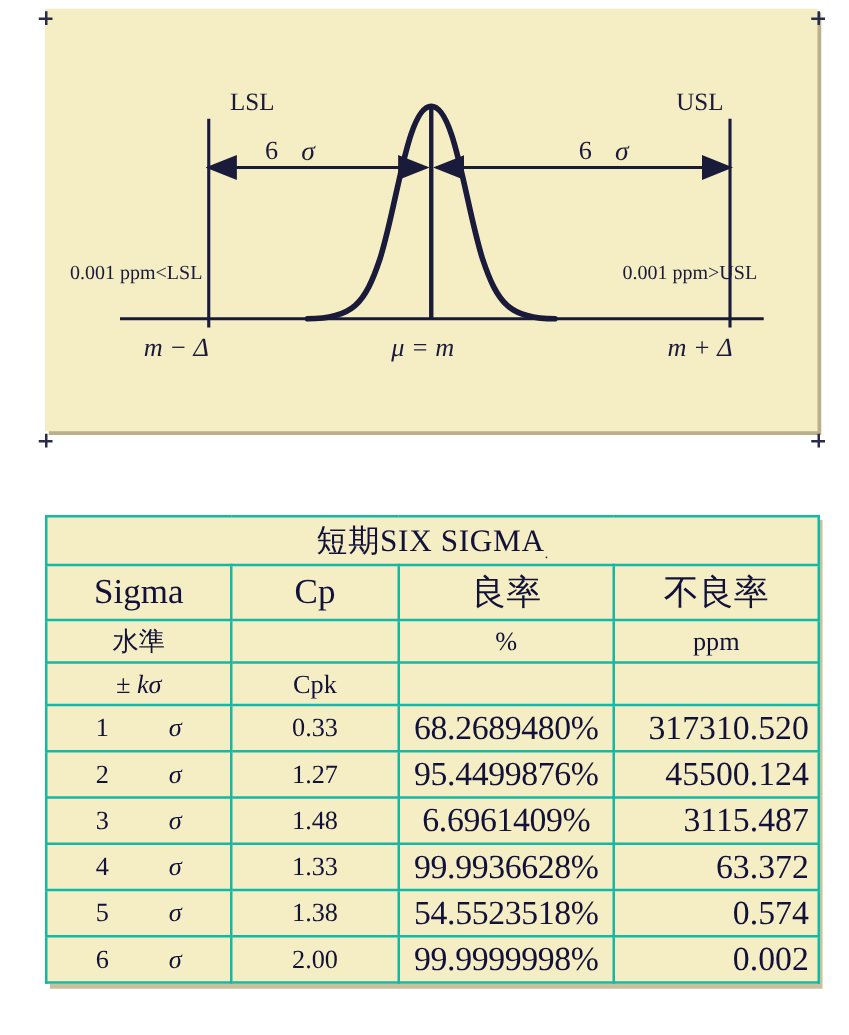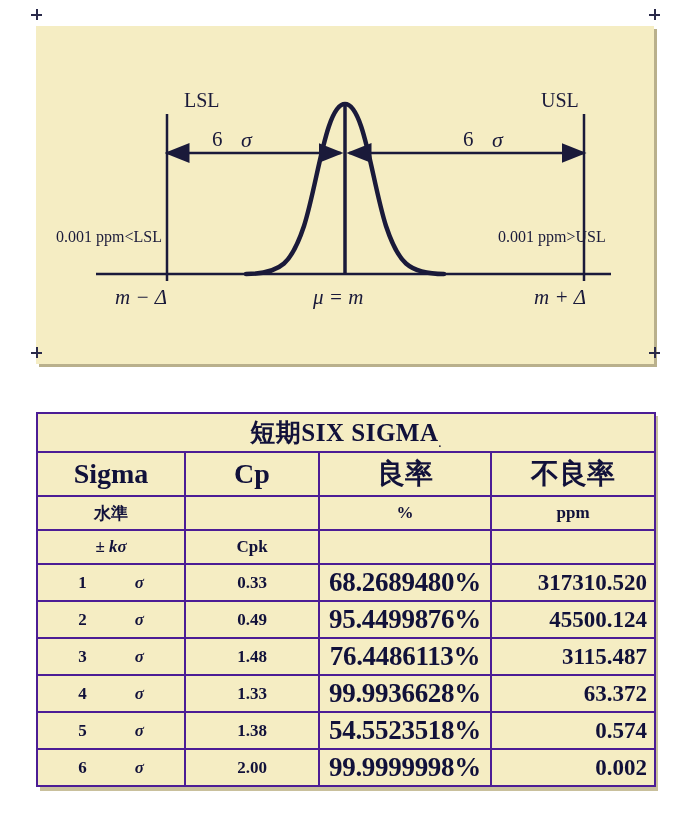--- a/index.html
+++ b/index.html
@@ -13,21 +13,21 @@
     position: relative;
     font-family: "Liberation Serif", serif;
     color: #1a1a3a;
     overflow: hidden;
   }
 
   
   #diagram-panel {
     position: absolute;
     left: 36px;
-    top: 26px;
+    top: 7px;
     width: 618px;
     height: 338px;
     background: #f5edc3;
     box-shadow: 3px 3px 0 #b9b08c;
   }
   .corner-mark {
     position: absolute;
     width: 11px;
     height: 11px;
   }
@@ -61,23 +61,23 @@
     width: 618px;
     box-shadow: 4px 4px 0 #c9c09c;
   }
   table {
     border-collapse: collapse;
     width: 618px;
     background: #f5edc3;
     table-layout: fixed;
   }
   td, th {
-    border: 2px solid #4c1d95;
+    border: 2px solid #14b8a6;
     font-family: "Liberation Serif", serif;
-    font-weight: bold;
+    font-weight: normal;
     color: #11113a;
     padding: 2px 6px;
     height: 34px;
     box-sizing: border-box;
   }
   .title-cell {
     text-align: center;
     font-size: 25px;
     letter-spacing: 0.5px;
     position: relative;
@@ -85,22 +85,22 @@
   .title-cell .tiny-dot {
     font-size: 11px;
     vertical-align: bottom;
   }
   col.c1 { width: 148px; }
   col.c2 { width: 134px; }
   col.c3 { width: 172px; }
   col.c4 { width: 164px; }
 
   .hdr { text-align: center; font-size: 28px; }
-  .ctr { text-align: center; font-size: 17px; }
-  .rt  { text-align: right;  font-size: 23px; padding-right: 7px; }
+  .ctr { text-align: center; font-size: 21px; }
+  .rt  { text-align: right;  font-size: 27px; padding-right: 7px; }
   .pct { text-align: center; font-size: 27px; letter-spacing: -0.3px; }
   .sig-it { font-style: italic; font-family: "Liberation Serif", serif; margin-left: 48px; }
   .blank { }
 </style>
 </head>
 <body>
 
 <div id="diagram-panel">
   <svg id="diagram-svg" width="618" height="338" viewBox="0 0 618 338">
 
@@ -183,28 +183,28 @@
       </tr>
 
       <tr>
         <td class="ctr"><span>1</span><span class="sig-it">σ</span></td>
         <td class="ctr">0.33</td>
         <td class="pct">68.2689480%</td>
         <td class="rt">317310.520</td>
       </tr>
       <tr>
         <td class="ctr"><span>2</span><span class="sig-it">σ</span></td>
-        <td class="ctr">0.49</td>
+        <td class="ctr">1.27</td>
         <td class="pct">95.4499876%</td>
         <td class="rt">45500.124</td>
       </tr>
       <tr>
         <td class="ctr"><span>3</span><span class="sig-it">σ</span></td>
         <td class="ctr">1.48</td>
-        <td class="pct">76.4486113%</td>
+        <td class="pct">6.6961409%</td>
         <td class="rt">3115.487</td>
       </tr>
       <tr>
         <td class="ctr"><span>4</span><span class="sig-it">σ</span></td>
         <td class="ctr">1.33</td>
         <td class="pct">99.9936628%</td>
         <td class="rt">63.372</td>
       </tr>
       <tr>
         <td class="ctr"><span>5</span><span class="sig-it">σ</span></td>

